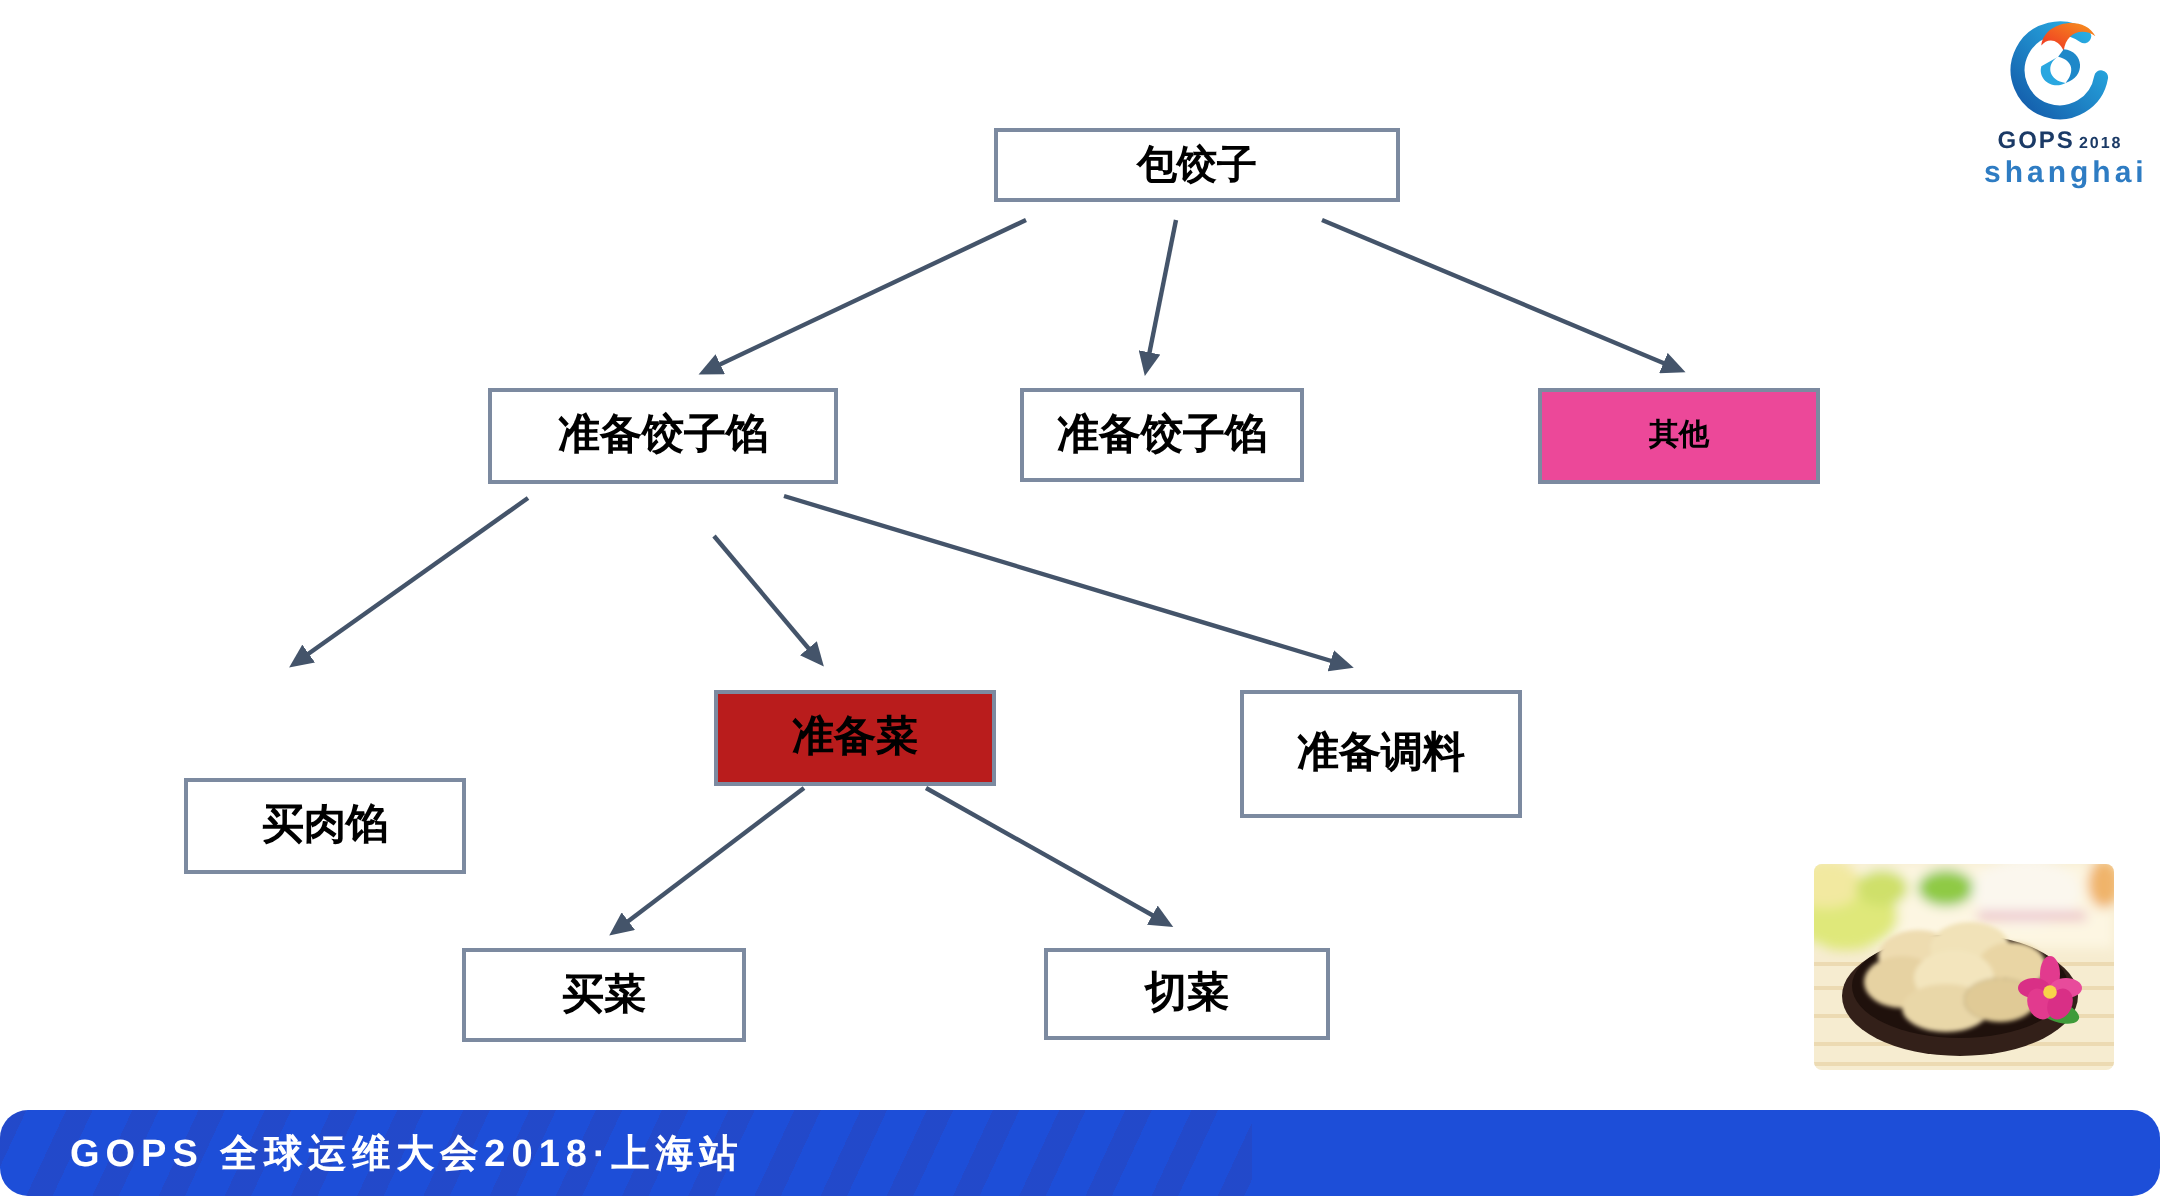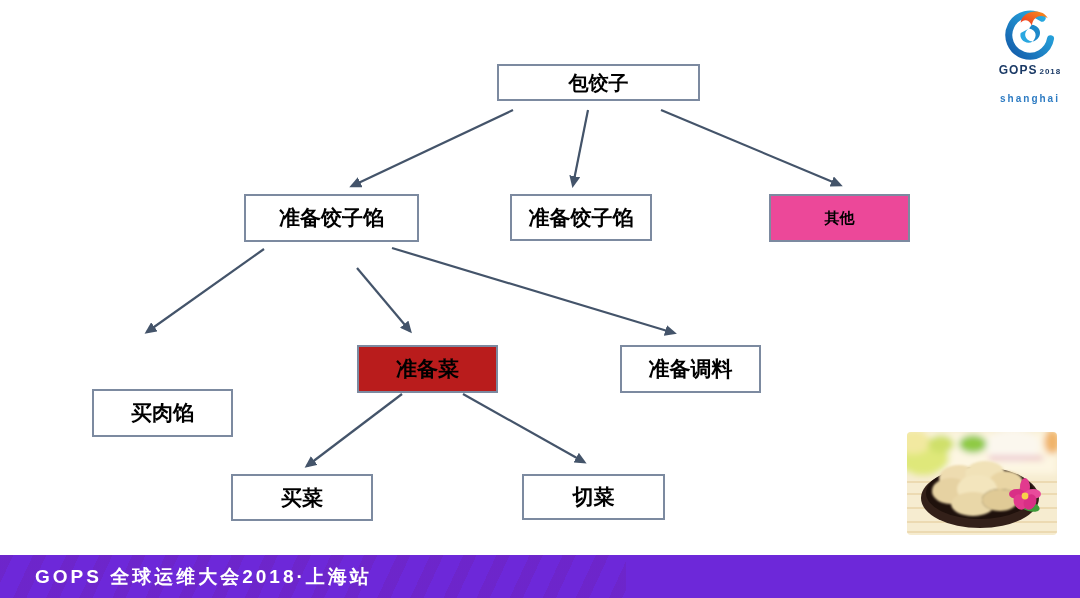--- a/index.html
+++ b/index.html
@@ -17,21 +17,21 @@
   .node {
     position:absolute; display:flex; align-items:center; justify-content:center;
     background:#fff; font-weight:700; color:#000; text-align:left;
     line-height:1.1;
   }
   
   .logo { position:absolute; left:992px; top:6px; width:76px; text-align:center; }
   .logo svg { display:block; margin:0 auto; }
   .logo-line1 { font-size:12px; font-weight:800; letter-spacing:1px; margin-top:1px; }
   .logo-year { font-size:8px; font-weight:700; margin-left:2px; }
-  .logo-line2 { font-size:10px; font-weight:600; letter-spacing:2px; margin-top:16px; }
+  .logo-line2 { font-size:15px; font-weight:600; letter-spacing:2px; margin-top:1px; }
   
   .photo { position:absolute; left:907px; top:432px; width:150px; height:103px;
            border-radius:4px; overflow:hidden; }
   
   .footer {
     position:absolute; left:0; bottom:0; width:1080px; height:43px;
     display:flex; align-items:center; overflow:hidden;
   }
   .footer::before {
     content:""; position:absolute; left:0; top:0; width:58%; height:100%;
@@ -64,21 +64,21 @@
       <line x1="402" y1="394" x2="307" y2="466" stroke="#44546a" stroke-width="2.2" marker-end="url(#arrowhead)"></line>
       <line x1="463" y1="394" x2="584" y2="462" stroke="#44546a" stroke-width="2.2" marker-end="url(#arrowhead)"></line>
     </svg>
   <div id="node-layer">
       <div class="node" style="left: 497px; top: 64px; width: 203px; height: 37px; font-size: 20px; border: 2px solid rgb(124, 138, 160); background: rgb(255, 255, 255); color: rgb(0, 0, 0);">包饺子</div>
       <div class="node" style="left: 244px; top: 194px; width: 175px; height: 48px; font-size: 21px; border: 2px solid rgb(124, 138, 160); background: rgb(255, 255, 255); color: rgb(0, 0, 0);">准备饺子馅</div>
       <div class="node" style="left: 510px; top: 194px; width: 142px; height: 47px; font-size: 21px; border: 2px solid rgb(124, 138, 160); background: rgb(255, 255, 255); color: rgb(0, 0, 0);">准备饺子馅</div>
       <div class="node" style="left: 769px; top: 194px; width: 141px; height: 48px; font-size: 15px; border: 2px solid rgb(124, 138, 160); background: #ec4899; color: rgb(0, 0, 0);">其他</div>
       <div class="node" style="left: 92px; top: 341px; width: 141px; height: 48px; font-size: 21px; border: 2px solid rgb(124, 138, 160); background: rgb(255, 255, 255); color: rgb(0, 0, 0); margin-top: 48px;">买肉馅</div>
       <div class="node" style="left: 357px; top: 345px; width: 141px; height: 48px; font-size: 21px; border: 2px solid rgb(124, 138, 160); background: #b91c1c; color: rgb(0, 0, 0);">准备菜</div>
-      <div class="node" style="left: 620px; top: 345px; width: 141px; height: 48px; font-size: 21px; border: 2px solid rgb(124, 138, 160); background: rgb(255, 255, 255); color: rgb(0, 0, 0);">准备调料</div>
+      <div class="node" style="left: 620px; top: 345px; width: 141px; height: 64px; font-size: 21px; border: 2px solid rgb(124, 138, 160); background: rgb(255, 255, 255); color: rgb(0, 0, 0);">准备调料</div>
       <div class="node" style="left: 231px; top: 474px; width: 142px; height: 47px; font-size: 21px; border: 2px solid rgb(124, 138, 160); background: rgb(255, 255, 255); color: rgb(0, 0, 0);">买菜</div>
       <div class="node" style="left: 522px; top: 474px; width: 143px; height: 46px; font-size: 21px; border: 2px solid rgb(124, 138, 160); background: rgb(255, 255, 255); color: rgb(0, 0, 0);">切菜</div>
     </div>
 
   <div class="logo">
     <svg width="56" height="56" viewBox="0 0 60 60">
       <defs>
         <linearGradient id="lgBlue" x1="0" y1="1" x2="1" y2="0">
           <stop offset="0" stop-color="#1359a8"></stop>
             <stop offset="1" stop-color="#2bb7ea"></stop>
@@ -144,17 +144,17 @@
         <ellipse cx="118" cy="55" rx="5" ry="9" fill="#e23a8e"></ellipse>
         <ellipse cx="110" cy="62" rx="8" ry="5" fill="#d92f86"></ellipse>
         <ellipse cx="126" cy="62" rx="8" ry="5" fill="#e84b9b"></ellipse>
         <ellipse cx="113" cy="70" rx="6" ry="8" fill="#e23a8e" transform="rotate(-25 113 70)"></ellipse>
         <ellipse cx="123" cy="70" rx="6" ry="8" fill="#d92f86" transform="rotate(25 123 70)"></ellipse>
         <circle cx="118" cy="64" r="3.4" fill="#f8d24a"></circle>
       </g>
     </svg>
   </div>
 
-  <div class="footer" style="background: #6d28d9;">
+  <div class="footer" style="background: #1d4ed8; border-radius: 14px;">
     <span class="footer-text" style="color: rgb(255, 255, 255);">GOPS 全球运维大会2018·上海站</span>
   </div>
 
 </div>
 
 </body></html>

